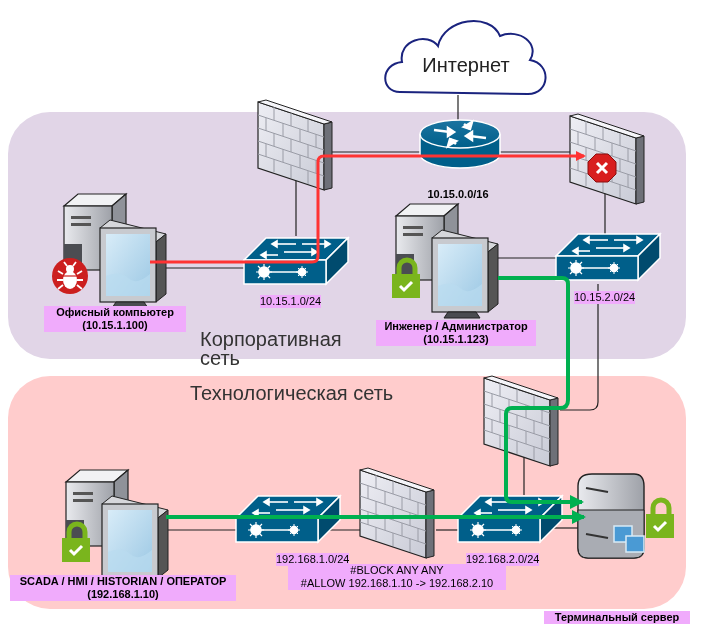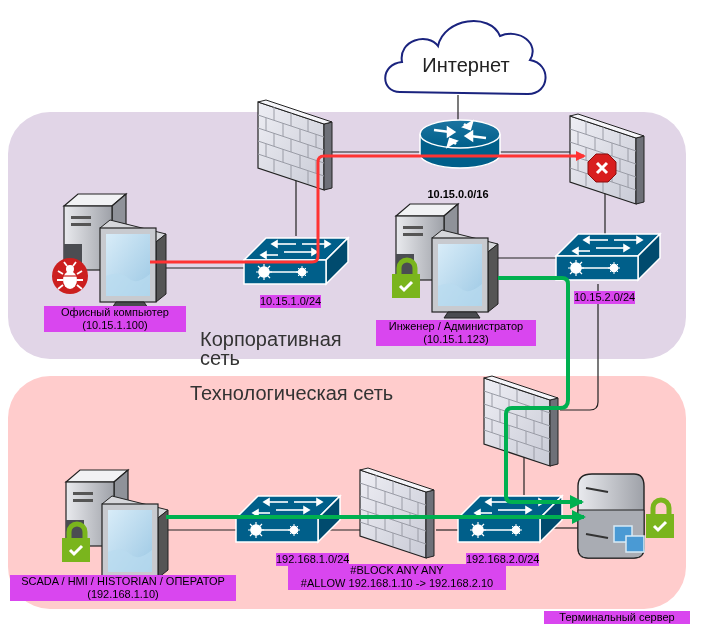--- a/index.html
+++ b/index.html
@@ -1,19 +1,19 @@
 <!DOCTYPE html>
 <html><head>
 <meta charset="utf-8">
 <style>
   html, body { margin:0; padding:0; background:#ffffff; }
   body { width:702px; height:629px; position:relative; overflow:hidden; font-family:"Liberation Sans", sans-serif; }
   #stage { position:absolute; left:0; top:0; width:702px; height:629px; }
-  .lbl { position:absolute; font-family:"Liberation Sans", sans-serif; font-size:11px; color:#000; background:#d946ef; line-height:13px; white-space:nowrap; text-align:center; }
-  .lbl.bold { font-weight:normal; }
+  .lbl { position:absolute; font-family:"Liberation Sans", sans-serif; font-size:11px; color:#000; background:#f0abfc; line-height:13px; white-space:nowrap; text-align:center; }
+  .lbl.bold { font-weight:bold; }
   .zone-title { position:absolute; font-family:"Liberation Sans", sans-serif; font-size:20px; color:#333; line-height:19px; }
   .cloud-text { position:absolute; font-family:"Liberation Sans", sans-serif; font-size:20px; color:#222; }
   .multiline span { display:block; }
 </style>
 </head>
 <body>
 
 <svg id="stage" width="702" height="629" viewBox="0 0 702 629" xmlns="http://www.w3.org/2000/svg">
   <defs>
     <linearGradient id="brick" x1="0" y1="0" x2="1" y2="1">

